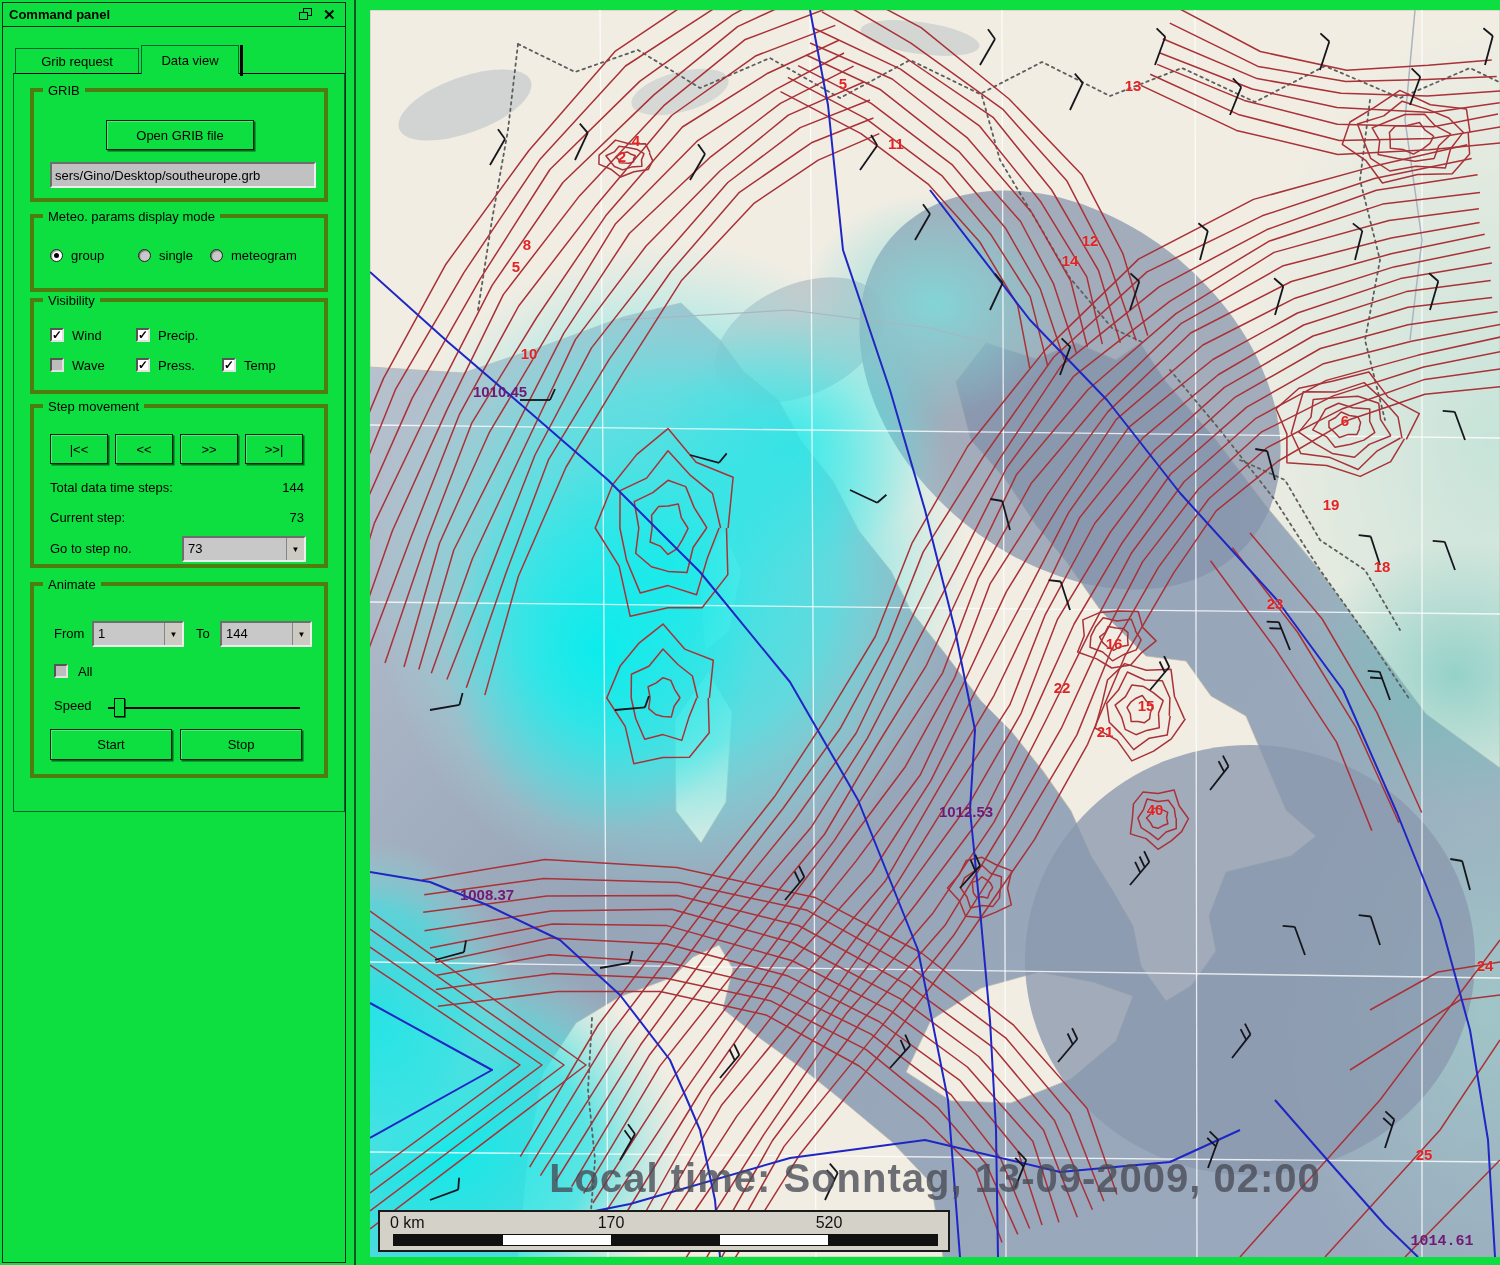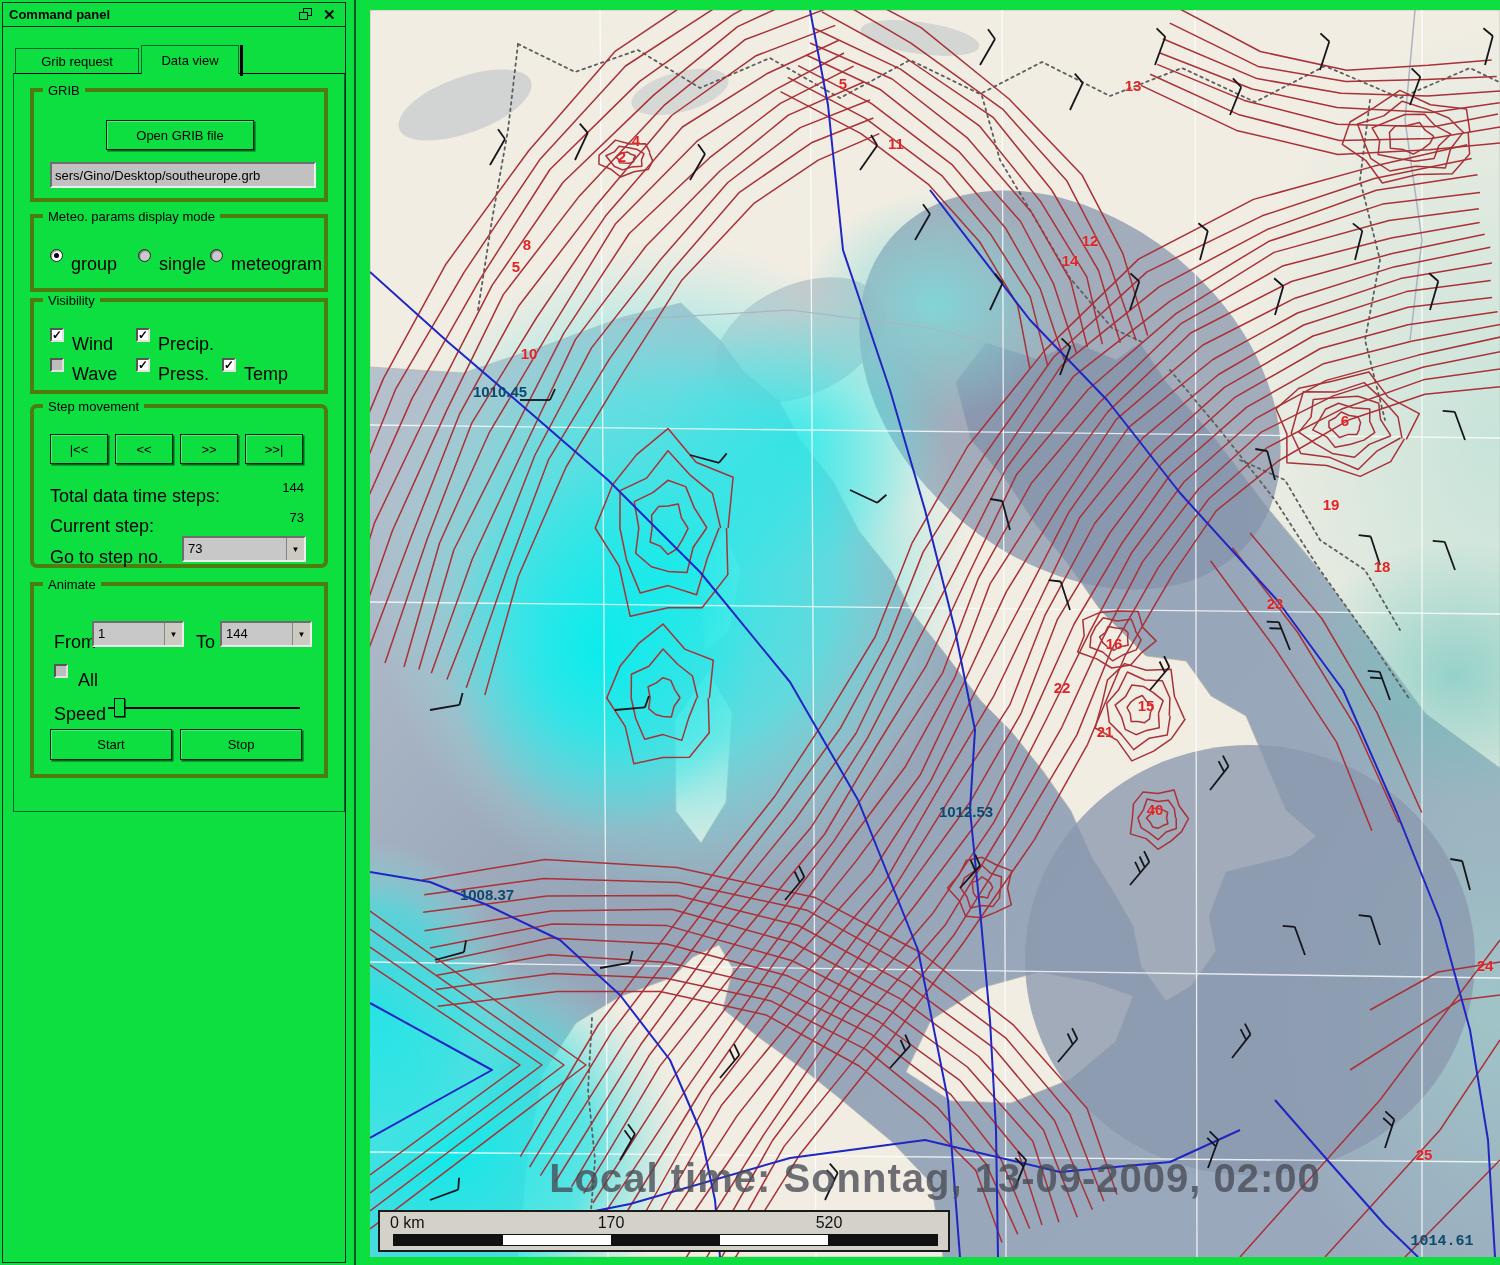--- a/index.html
+++ b/index.html
@@ -39,34 +39,34 @@
   .combo .arrow{width:18px;background:#cdcac2;border-left:1px solid #858585;display:flex;align-items:center;justify-content:center;font-size:8px;color:#000;}
 
   .cb{position:absolute;width:14px;height:14px;background:#fff;border:2px solid;border-color:#555 #e2e2e2 #e2e2e2 #555;
       font:bold 12px/11px "Liberation Sans",sans-serif;text-align:center;color:#000;}
   .cb.off{background:#bdbdbd;}
 
   .radio{position:absolute;width:13px;height:13px;border-radius:50%;background:#fff;border:1px solid #222;box-shadow:inset 1px 1px 1px rgba(0,0,0,.45);}
   .radio.off{background:#c9c9c9;}
   .radio.on::after{content:"";position:absolute;left:3px;top:3px;width:5px;height:5px;border-radius:50%;background:#000;}
 
-  .lbl{position:absolute;font-size:18px;white-space:nowrap;margin-top:6px;}
+  .lbl{position:absolute;font-size:13px;white-space:nowrap;}
   .val-right{position:absolute;font-size:13px;text-align:right;}
 
   #speed-track{position:absolute;height:2px;background:#000;}
   #speed-handle{position:absolute;width:11px;height:19px;background:var(--green);border:1.5px solid #000;box-shadow:1px 1px 0 rgba(0,40,15,.6);}
 
   #splitter{left:354px;top:0;width:2px;height:1265px;background:#0a5a26;position:absolute;}
 
   
   #map{left:370px;top:10px;width:1130px;height:1247px;position:absolute;background:#97a5b8;overflow:hidden;}
   #map-canvas, #map-canvas svg{position:absolute;left:0;top:0;width:100%;height:100%;}
   #map-labels{position:absolute;left:0;top:0;width:100%;height:100%;pointer-events:none;}
   .tlab{position:absolute;transform:translate(-50%,-55%);font:bold 15px "Liberation Sans",sans-serif;color:#e32222;text-shadow:0 0 2px rgba(255,255,255,.35);}
-  .plab{position:absolute;transform:translate(-50%,-55%);font:bold 15px "Liberation Sans",sans-serif;color:#0c4a6e;}
+  .plab{position:absolute;transform:translate(-50%,-55%);font:bold 15px "Liberation Sans",sans-serif;color:#701a75;}
   #local-time{position:absolute;left:0;right:0;top:1146px;text-align:center;font:bold 40px "Liberation Sans",sans-serif;color:rgba(72,74,84,.78);letter-spacing:1px;pointer-events:none;}
 
   #scalebar{position:absolute;left:8px;top:1200px;width:572px;height:42px;background:#d4d1c9;border:2px solid #1a1a1a;}
   #scalebar .slab{position:absolute;top:2px;font:16px "Liberation Sans",sans-serif;color:#111;}
   #sb-bar{position:absolute;left:13px;top:22px;width:545px;height:12px;border:1px solid #111;display:flex;}
   #sb-bar div{height:100%;}
 </style>
 </head>
 <body>
 
@@ -109,21 +109,21 @@
       <span class="cb" style="left:102px;top:26px;"><span class="tick">✓</span></span>
       <span class="lbl" style="left:124px;top:26px;">Precip.</span>
       <span class="cb off" style="left:16px;top:56px;"></span>
       <span class="lbl" style="left:38px;top:56px;">Wave</span>
       <span class="cb" style="left:102px;top:56px;"><span class="tick">✓</span></span>
       <span class="lbl" style="left:124px;top:56px;">Press.</span>
       <span class="cb" style="left:188px;top:56px;"><span class="tick">✓</span></span>
       <span class="lbl" style="left:210px;top:56px;">Temp</span>
     </div>
 
-    <div class="grp" style="top:330px;height:164px;border-radius:7px;">
+    <div class="grp" style="top:330px;height:164px;">
       <span class="gtitle">Step movement</span>
       <button class="btn" style="left:16px;top:26px;width:58px;height:30px;">|&lt;&lt;</button>
       <button class="btn" style="left:81px;top:26px;width:58px;height:30px;">&lt;&lt;</button>
       <button class="btn" style="left:146px;top:26px;width:58px;height:30px;">&gt;&gt;</button>
       <button class="btn" style="left:211px;top:26px;width:58px;height:30px;">&gt;&gt;|</button>
       <span class="lbl" style="left:16px;top:72px;">Total data time steps:</span>
       <span class="val-right" style="left:218px;top:72px;width:52px;">144</span>
       <span class="lbl" style="left:16px;top:102px;">Current step:</span>
       <span class="val-right" style="left:218px;top:102px;width:52px;">73</span>
       <span class="lbl" style="left:16px;top:133px;">Go to step no.</span>

